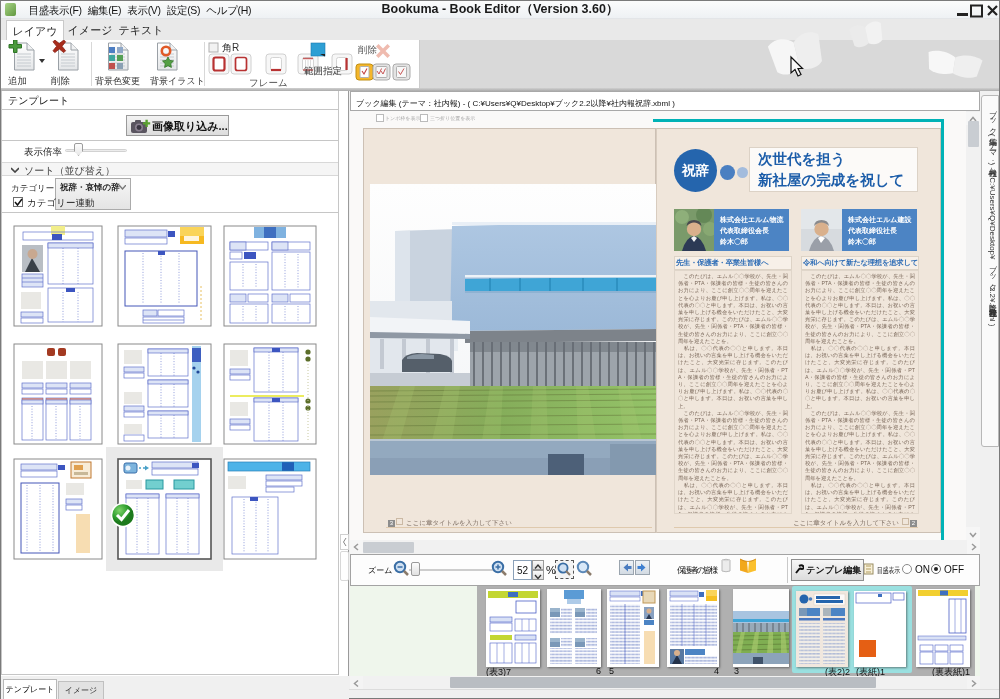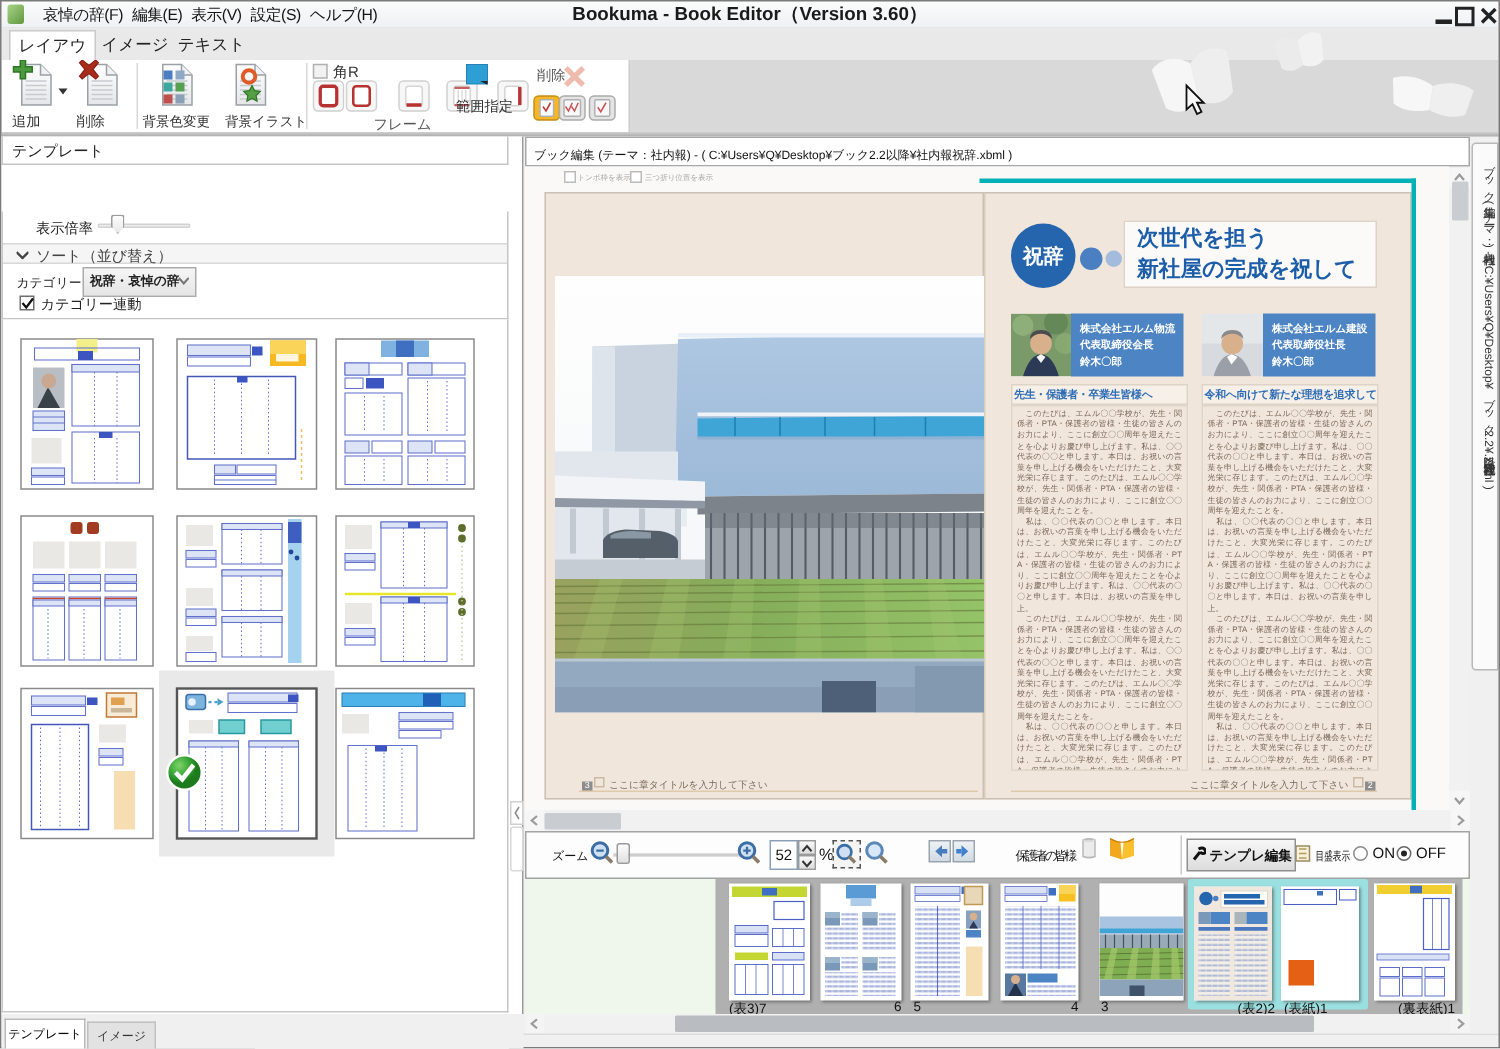--- a/index.html
+++ b/index.html
@@ -45,21 +45,21 @@
 .smalltext{font-size:5.3px;line-height:1.36;color:#796759;text-align:justify;word-break:break-all;overflow:hidden;}
 .colhdr{position:absolute;font-size:7.3px;font-weight:bold;color:#2e6db6;width:118px;letter-spacing:-0.2px;white-space:nowrap;border:1px solid #ddd3c6;border-width:1px;padding:1px 0 1px 1px;background:#f7f0e8;}
 .colbox{position:absolute;border:1px solid #e0d6ca;padding:2px 3px;}
 .pbox{position:absolute;background:#4c84c4;color:#fff;white-space:nowrap;font-size:7px;line-height:1.6;padding:5px 0 0 6px;font-weight:bold;}
 .pfoot{position:absolute;font-size:6.5px;color:#7a6a5e;}
 .magico{position:absolute;width:16px;height:16px;}
 </style></head>
 <body>
 <div id="menubar">
   <span style="display:inline-block;width:11px;height:13px;background:linear-gradient(135deg,#a8d487,#61973f);border-radius:2px;margin:3px 8px 0 4px;vertical-align:top;"></span>
-  <span class="mi">哀悼の辞(F)</span><span class="mi">編集(E)</span><span class="mi">表示(V)</span><span class="mi">設定(S)</span><span class="mi">ヘルプ(H)</span>
+  <span class="mi">目盛表示(F)</span><span class="mi">編集(E)</span><span class="mi">表示(V)</span><span class="mi">設定(S)</span><span class="mi">ヘルプ(H)</span>
 </div>
 <div id="apptitle">Bookuma - Book Editor（Version 3.60）</div>
 <div id="winbtns"><svg width="47" height="16">
       <rect x="6" y="11" width="11" height="3" fill="#222"></rect>
       <rect x="20" y="3.5" width="11" height="11" fill="none" stroke="#222" stroke-width="2"></rect>
       <path d="M37 4 L46 13 M46 4 L37 13" stroke="#222" stroke-width="2.2"></path>
     </svg></div>
 <div id="tabrow">
   <div class="rtab" style="left:5px;width:58px;background:#fff;border:1px solid #c9c9c9;border-bottom:none;">レイアウト</div>
   <div class="rtab" style="left:64px;width:50px;">イメージ</div>
@@ -184,29 +184,38 @@
     <g transform="translate(534,47) rotate(9) scale(1.05,0.62)">
           <path d="M0,-14 C-7,-21 -18,-23 -26,-16 L-23,11 C-16,18 -6,16 0,12 Z" fill="#f7f7f7"></path>
           <path d="M0,-14 C7,-21 18,-23 26,-16 L23,11 C16,18 6,16 0,12 Z" fill="#efefef"></path>
         </g>
     <path transform="translate(371,38)" d="M0,0 L0,16 L4,12.5 L7,19 L10,17.5 L7,11.5 L11.5,11.5 Z" fill="#f8f8f8" stroke="#111" stroke-width="1.2"></path>
   </svg></div>
 </div>
 <div id="ribbonbottom"></div>
 <div id="leftpanel">
   <div id="lp-title">テンプレート</div>
+  <div id="lp-btnbox">
+      <div id="importbtn">画像取り込み...<svg style="position:absolute;left:4px;top:3px;" width="20" height="15">
+          <rect x="0" y="3" width="16" height="11" rx="2" fill="#5a5560"></rect>
+          <rect x="4" y="1" width="6" height="3" rx="1" fill="#5a5560"></rect>
+          <circle cx="8" cy="8.5" r="4" fill="#8a8090"></circle>
+          <circle cx="8" cy="8.5" r="2.4" fill="#3a3542"></circle>
+          <path d="M14,1 L17,1 L17,4 L20,4 L20,7 L17,7 L17,10 L14,10 L14,7 L11,7 L11,4 L14,4 Z" transform="scale(0.8) translate(4,0)" fill="#5aa030"></path>
+        </svg></div>
+    </div>
   <div id="lp-ctrl">
     <div class="abs" style="left:22px;top:5px;font-size:9.5px;">表示倍率</div>
     <div class="abs" style="left:63px;top:8px;width:62px;height:3px;background:#ececec;border:1px solid #d2d2d2;border-radius:2px;"></div>
     <div class="abs" style="left:72px;top:2px;width:9px;height:13px;background:linear-gradient(#fdfdfd,#e8e8e8);border:1px solid #9c9c9c;border-radius:2px 2px 4px 4px;clip-path:polygon(0 0,100% 0,100% 60%,50% 100%,0 60%);"></div>
     <div id="sorthdr"><svg class="abs" style="left:9px;top:4px;" width="8" height="6">
           <path d="M0 1 L4 5 L8 1" stroke="#444" stroke-width="1.6" fill="none"></path>
         </svg>ソート（並び替え）</div>
     <div class="abs" style="left:9px;top:42px;font-size:8.5px;">カテゴリー</div>
-    <div class="abs" style="left:53px;top:37px;width:76px;height:20px;background:linear-gradient(#f6f6f6,#e4e4e4);border:1px solid #ababab;font-size:8.5px;font-weight:bold;padding:3px 0 0 4px;">祝辞・哀悼の辞<svg class="abs" style="right:4px;top:6px;" width="7" height="5">
+    <div class="abs" style="left:53px;top:37px;width:76px;height:32px;background:linear-gradient(#f6f6f6,#e4e4e4);border:1px solid #ababab;font-size:8.5px;font-weight:bold;padding:3px 0 0 4px;">祝辞・哀悼の辞<svg class="abs" style="right:4px;top:6px;" width="7" height="5">
           <path d="M0 0 L3.5 4 L7 0" stroke="#777" stroke-width="1.4" fill="none"></path>
         </svg></div>
     <div class="abs" style="left:11px;top:56px;width:10px;height:10px;background:#fff;border:1px solid #6e6e6e;"><svg width="9" height="9">
           <path d="M1 4 L3.5 7 L8 1" stroke="#111" stroke-width="1.5" fill="none"></path>
         </svg></div>
     <div class="abs" style="left:25px;top:56px;font-size:9.5px;">カテゴリー連動</div>
   </div>
   <div id="lp-grid">
   <svg width="347" height="462" style="position:absolute;left:0;top:0;">
   <style>.b{fill:none;stroke:#6272cc;stroke-width:0.7}.bb{fill:none;stroke:#4456b8;stroke-width:1}.d{stroke-dasharray:1,1.7}.f{fill:#dde4f6;stroke:#6272cc;stroke-width:0.7}.F{fill:#3c55c0}.g{fill:#e9e8e4}.ln{stroke:#6272cc;stroke-width:0.7}</style>

